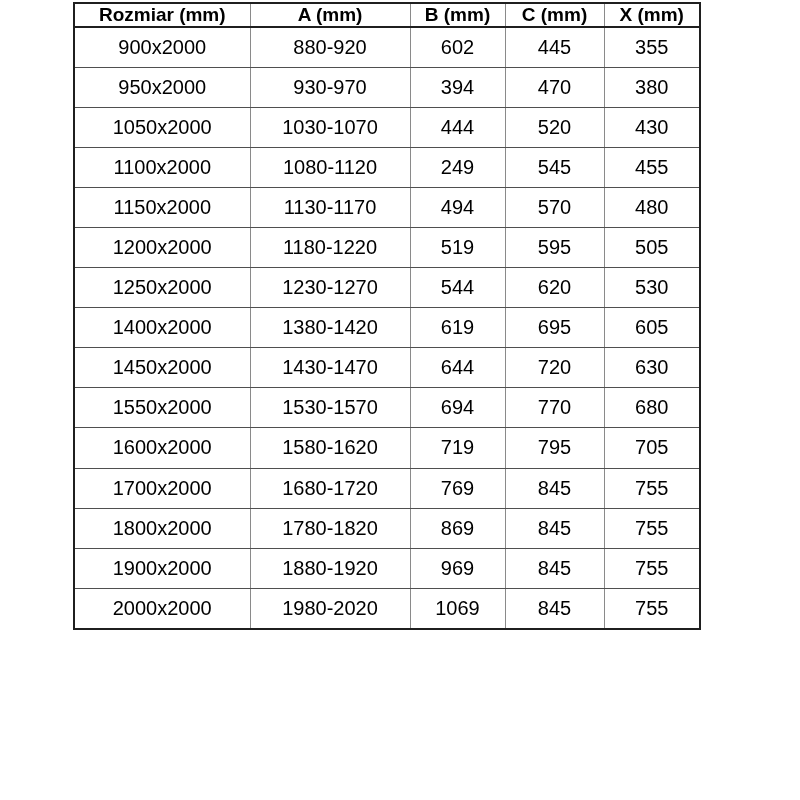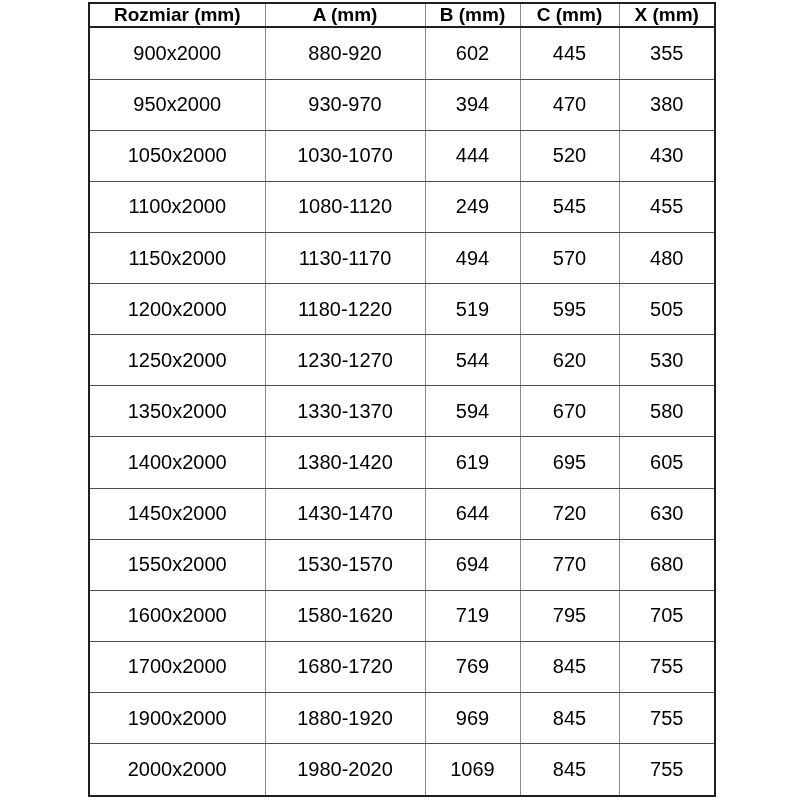--- a/index.html
+++ b/index.html
@@ -9,22 +9,22 @@
     font-family: "Liberation Sans", sans-serif;
     overflow: hidden;
   }
   .page {
     position: relative;
     width: 800px; height: 800px;
     background: #ffffff;
   }
   table.size-table {
     position: absolute;
-    left: 88px; top: 2px;
-    width: 626px; height: 795px;
+    left: 73px; top: 2px;
+    width: 626px; height: 628px;
     border-collapse: collapse;
     table-layout: fixed;
     border: 2px solid #1f1f1f;
   }
   th, td {
     border-left: 1px solid #8a8a8a;
     border-right: 1px solid #8a8a8a;
     border-top: 1px solid #4f4f4f;
     border-bottom: 1px solid #4f4f4f;
     text-align: center;
@@ -119,27 +119,20 @@
 
         <tr class="data-row">
           <td>1250x2000</td>
           <td>1230-1270</td>
           <td>544</td>
           <td>620</td>
           <td>530</td>
         </tr>
 
 
-        <tr class="data-row">
-          <td>1350x2000</td>
-          <td>1330-1370</td>
-          <td>594</td>
-          <td>670</td>
-          <td>580</td>
-        </tr>
 
         <tr class="data-row">
           <td>1400x2000</td>
           <td>1380-1420</td>
           <td>619</td>
           <td>695</td>
           <td>605</td>
         </tr>
 
         <tr class="data-row">
@@ -168,20 +161,27 @@
         </tr>
 
         <tr class="data-row">
           <td>1700x2000</td>
           <td>1680-1720</td>
           <td>769</td>
           <td>845</td>
           <td>755</td>
         </tr>
 
+        <tr class="data-row">
+          <td>1800x2000</td>
+          <td>1780-1820</td>
+          <td>869</td>
+          <td>845</td>
+          <td>755</td>
+        </tr>
 
         <tr class="data-row">
           <td>1900x2000</td>
           <td>1880-1920</td>
           <td>969</td>
           <td>845</td>
           <td>755</td>
         </tr>
 
         <tr class="data-row">

